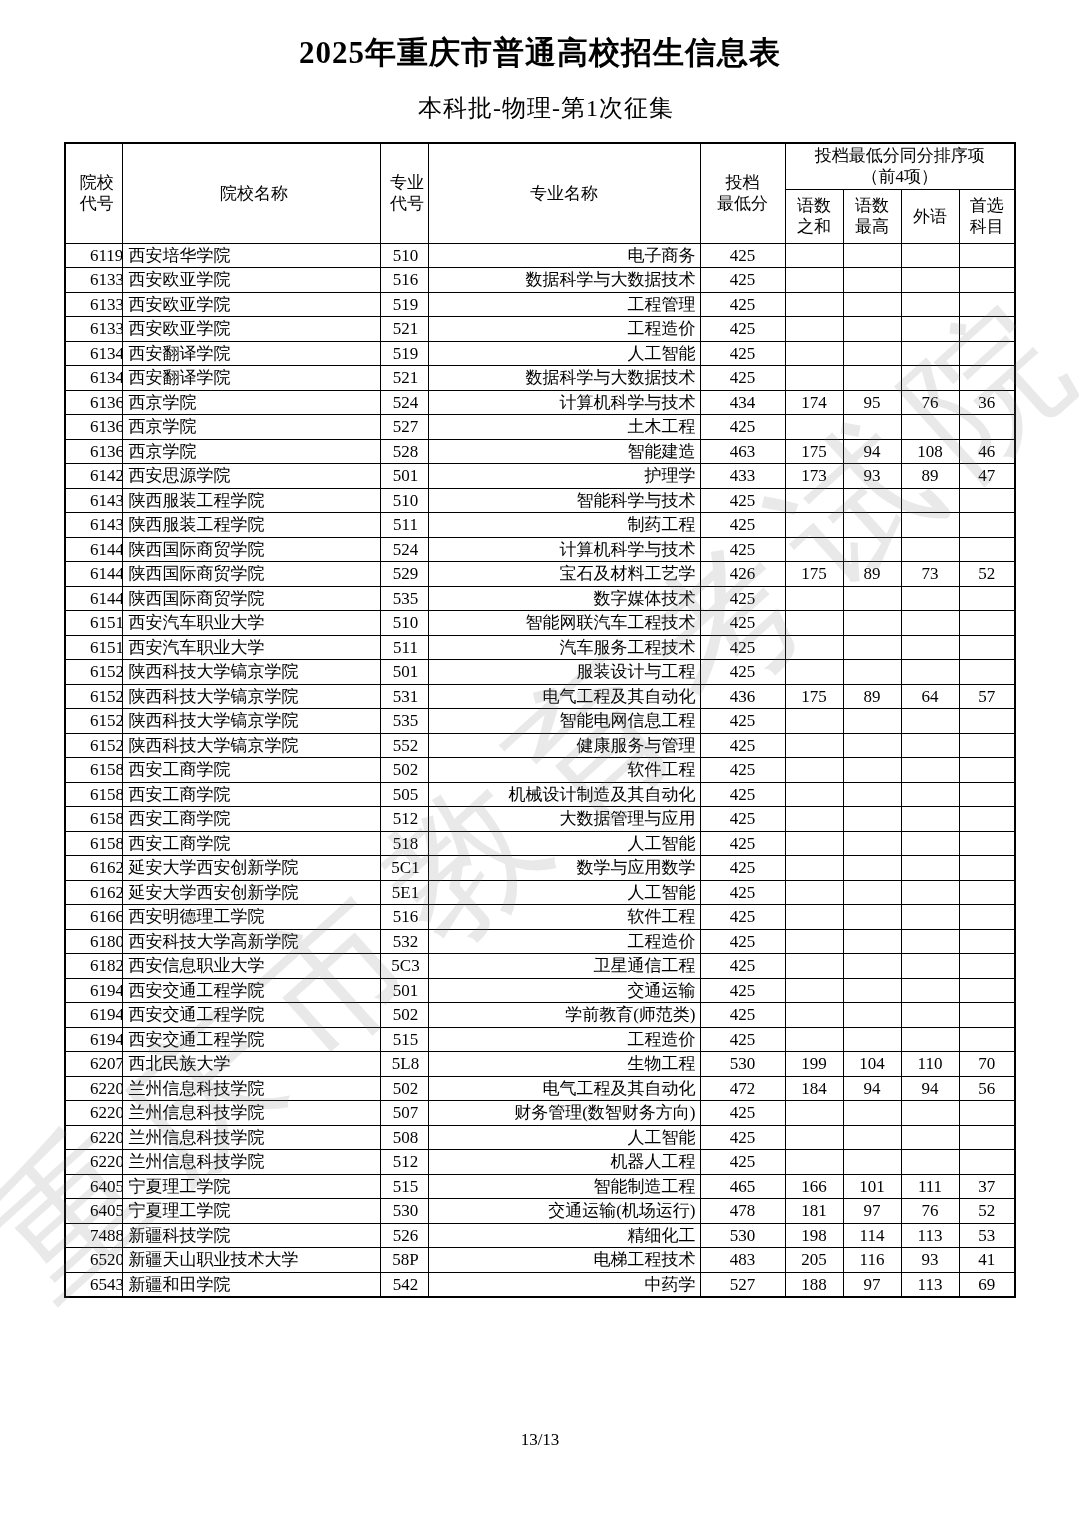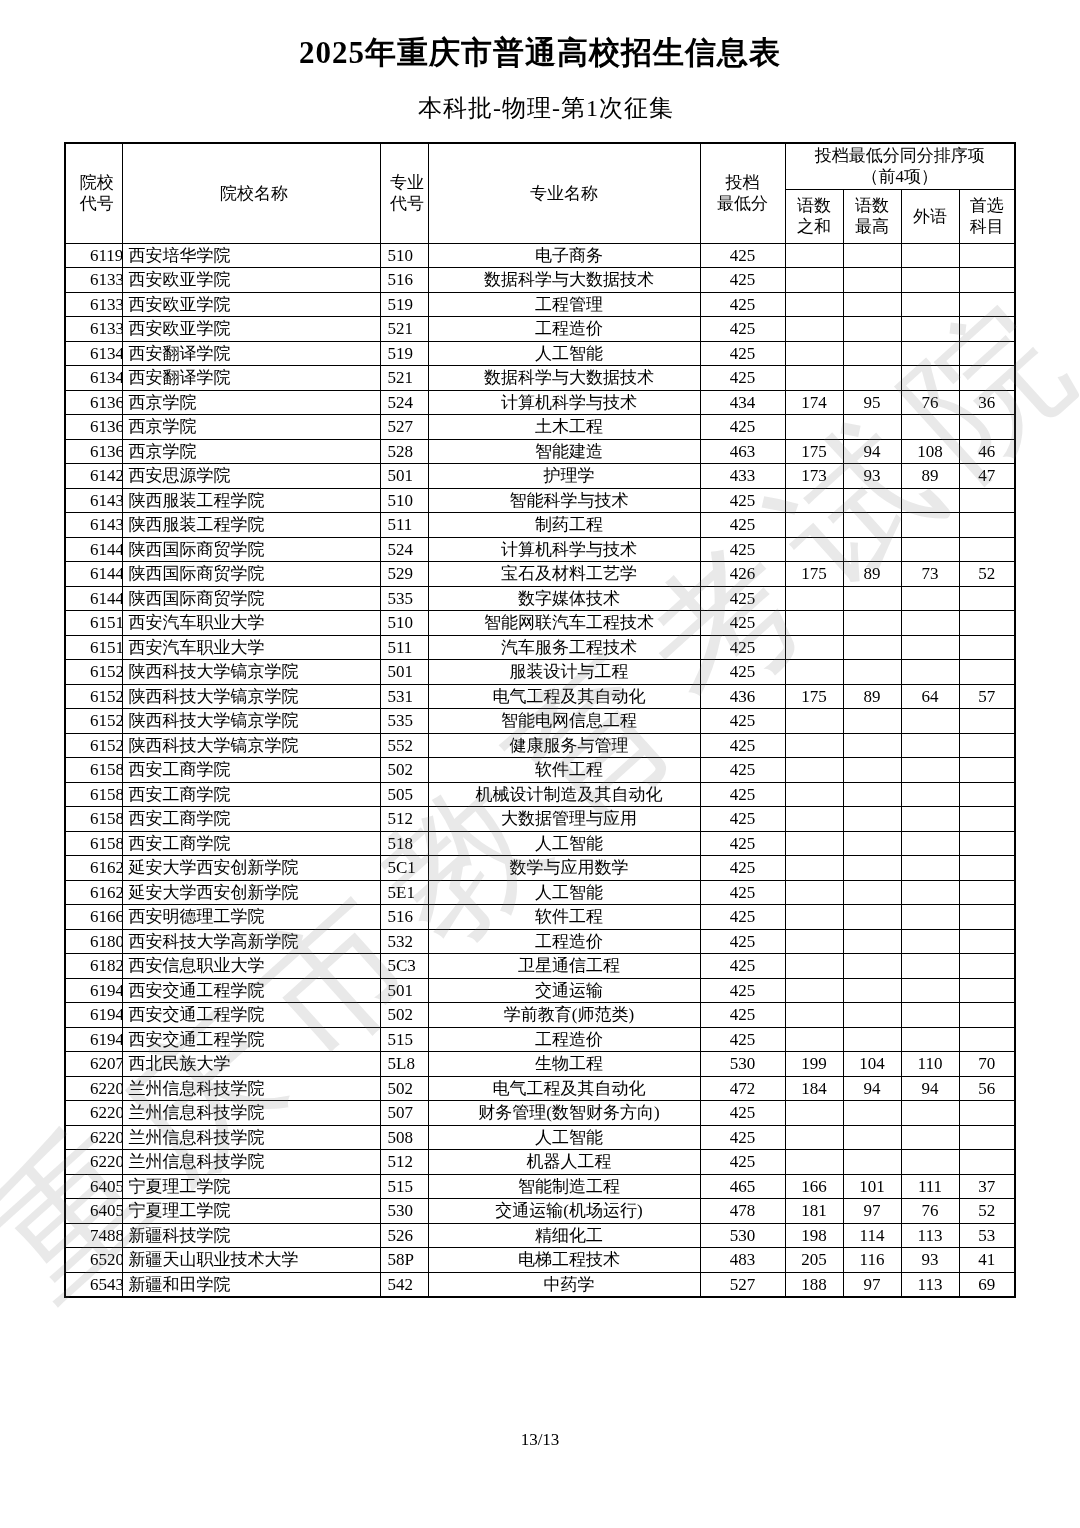--- a/index.html
+++ b/index.html
@@ -47,22 +47,22 @@
   .pre { white-space: pre-line !important; line-height: 1.25; }
 
   thead tr.h1 th { height: 46px; }
   thead tr.h2 th { height: 54px; }
 
   th.ta-left { text-align: left; padding-left: 6px; }
 
   tbody td { height: 24.5px; line-height: 1; padding: 0 4px; }
   td.c-college_code  { text-align: left; padding-left: 24px; }
   td.c-college_name  { text-align: left; padding-left: 6px; margin-left: 8px; }
-  td.c-major_code    { text-align: left; padding-left: 7px; }
-  td.c-major_name    { text-align: center; padding-left: 14px; }
+  td.c-major_code    { text-align: center; padding-left: 7px; }
+  td.c-major_name    { text-align: right; padding-left: 14px; }
   td.c-min_score     { text-align: center; }
   td.c-sum_cm, td.c-max_cm, td.c-foreign, td.c-first_subject { text-align: center; }
 
   .page-number {
     position: absolute;
     left: 0; right: 0;
     top: 1430px;
     text-align: center;
     font-size: 17px;
   }

